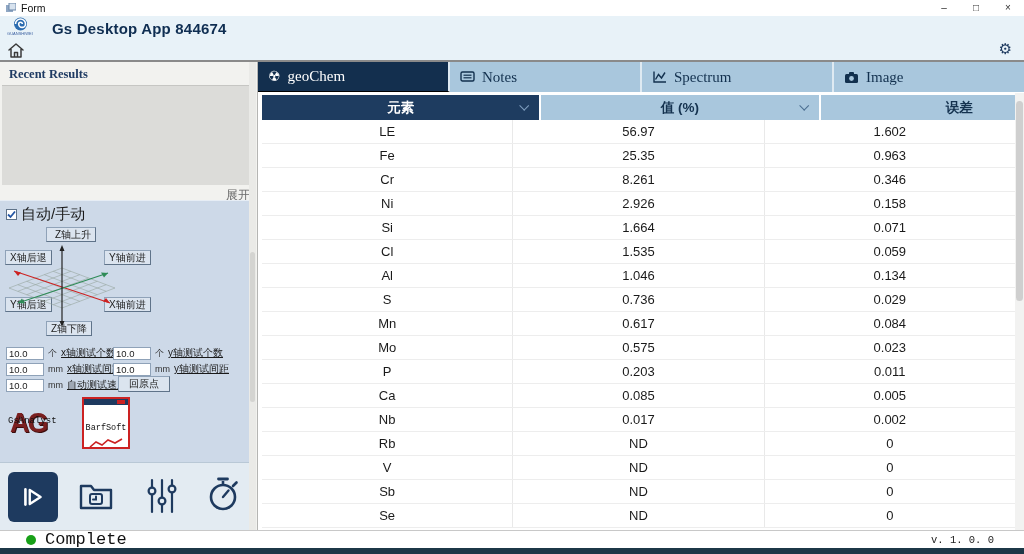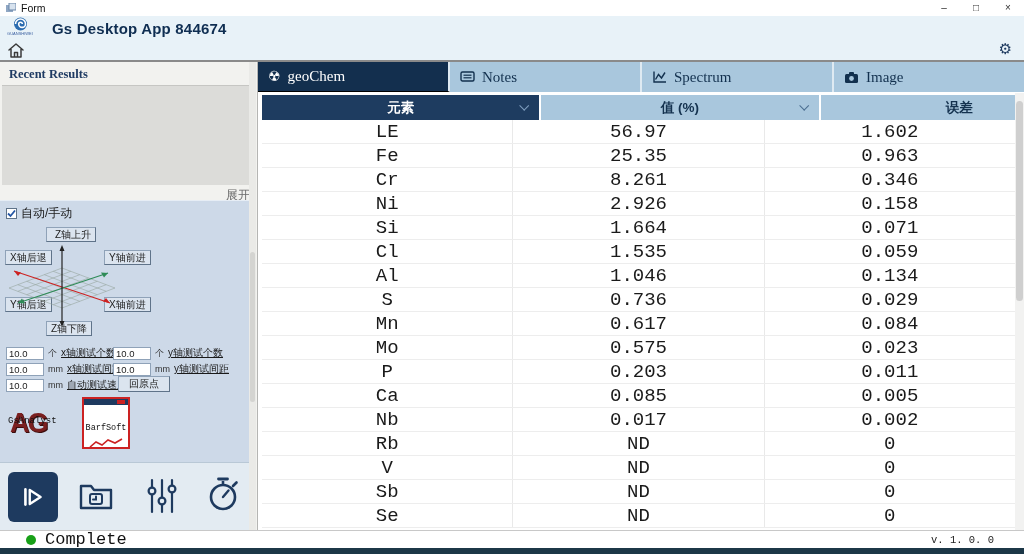--- a/index.html
+++ b/index.html
@@ -28,21 +28,21 @@
   .content { position:absolute; left:258px; top:0; width:766px; height:468px; background:#fff; }
 
   
   .rr-title { position:absolute; left:9px; top:5px; font-family:"Liberation Serif", serif; font-weight:bold; font-size:12.5px; color:#1f3b63; }
   .rr-box { position:absolute; left:2px; top:23px; width:247px; height:100px; background:#dcdcd9; border-top:1px solid #c6c6c3; }
   .expand { position:absolute; left:0; top:125px; width:250px; text-align:right; font-size:12px; color:#6a6a6a; }
   .sb-scroll { position:absolute; right:1px; top:0; width:7px; height:468px; background:#eaeae7; }
   .sb-scroll .thumb { position:absolute; left:1px; top:190px; width:5px; height:150px; background:#d4d4d1; border-radius:3px; }
 
   .ctrlpanel { position:absolute; left:0; top:138px; width:250px; height:262px; background:#cdd9e8; border-top:1px solid #e6edf5; }
-  .chkrow { position:absolute; left:6px; top:4px; display:flex; align-items:center; gap:4px; font-size:12px; color:#1a1a1a; }
+  .chkrow { position:absolute; left:6px; top:4px; display:flex; align-items:center; gap:4px; font-size:15px; color:#1a1a1a; }
   .chkbox { width:11px; height:11px; background:#fff; border:1px solid #5f7389; display:inline-flex; align-items:center; justify-content:center; }
   .xbtn { position:absolute; height:15px; font-size:10px; line-height:13px; background:#dbe4ef; border:1px solid #8fa2b8; border-right-color:#5f7389; border-bottom-color:#5f7389; padding:0 4px; color:#222; cursor:default; white-space:nowrap; }
   .axis-svg { position:absolute; left:4px; top:42px; }
   .prow { position:absolute; display:flex; align-items:center; gap:4px; font-size:10px; color:#222; }
   .prow input { width:38px; height:13px; font-size:9.5px; font-family:"Liberation Sans", sans-serif; border:1px solid #8fa2b8; background:#fff; padding:0 2px; color:#222; }
   .prow .unit { font-size:9px; color:#333; }
   .prow .plink { text-decoration:underline; color:#1a1a1a; cursor:default; white-space:nowrap; }
   .originbtn { position:absolute; left:118px; top:175px; width:52px; height:16px; font-size:10px; background:#dbe4ef; border:1px solid #8fa2b8; border-right-color:#5f7389; border-bottom-color:#5f7389; color:#222; }
 
   .logo-analyst { position:absolute; left:10px; top:200px; width:58px; height:44px; }
@@ -69,21 +69,21 @@
 
   
   .thead { position:absolute; left:4px; top:33px; width:836px; height:25px; display:flex; gap:2px; }
   .th { flex:1 1 0; position:relative; display:flex; align-items:center; justify-content:center; font-size:13.5px; font-weight:600; cursor:default; }
   .th.c1 { background:#1e3c60; color:#fff; }
   .th.c2, .th.c3 { background:#a9c7dd; color:#14324f; }
   .chev { position:absolute; right:12px; top:8px; width:7px; height:7px; border-right:1.7px solid #4a6d8f; border-bottom:1.7px solid #4a6d8f; transform:rotate(45deg) translateY(-1px); }
   .th.c1 .chev { border-color:#7f9fc0; }
   .tbody { position:absolute; left:4px; top:58px; width:753px; height:410px; overflow:hidden; }
   .trow { display:flex; height:24px; background:#fff; border-bottom:1px solid #ededed; }
-  .tc { flex:1 1 0; display:flex; align-items:center; justify-content:center; font-size:19px; color:#1a1a1a;font-family:Liberation Mono, monospace; }
+  .tc { flex:1 1 0; display:flex; align-items:center; justify-content:center; font-size:13px; color:#1a1a1a; }
   .tc.c2, .tc.c3 { border-left:1px solid #e9e9e9; }
   .tbl-scroll { position:absolute; right:0; top:31px; width:9px; height:437px; background:#f2f2f1; }
   .tbl-scroll .thumb { position:absolute; left:1px; top:8px; width:7px; height:200px; background:#cfcfcf; border-radius:4px; }
 
   
   .statusbar { position:absolute; left:0; top:530px; width:100%; height:18px; background:#fff; border-top:1px solid #c8c8c8; display:flex; align-items:center; font-family:"Liberation Mono", monospace; }
   .dot { width:10px; height:10px; border-radius:50%; background:#18a018; margin-left:26px; }
   .statustext { margin-left:9px; font-size:17px; color:#111; }
   .version { margin-left:auto; margin-right:30px; font-size:10.5px; color:#222; }
   .bottomstrip { position:absolute; left:0; top:548px; width:100%; height:6px; background:#1c3747; }

